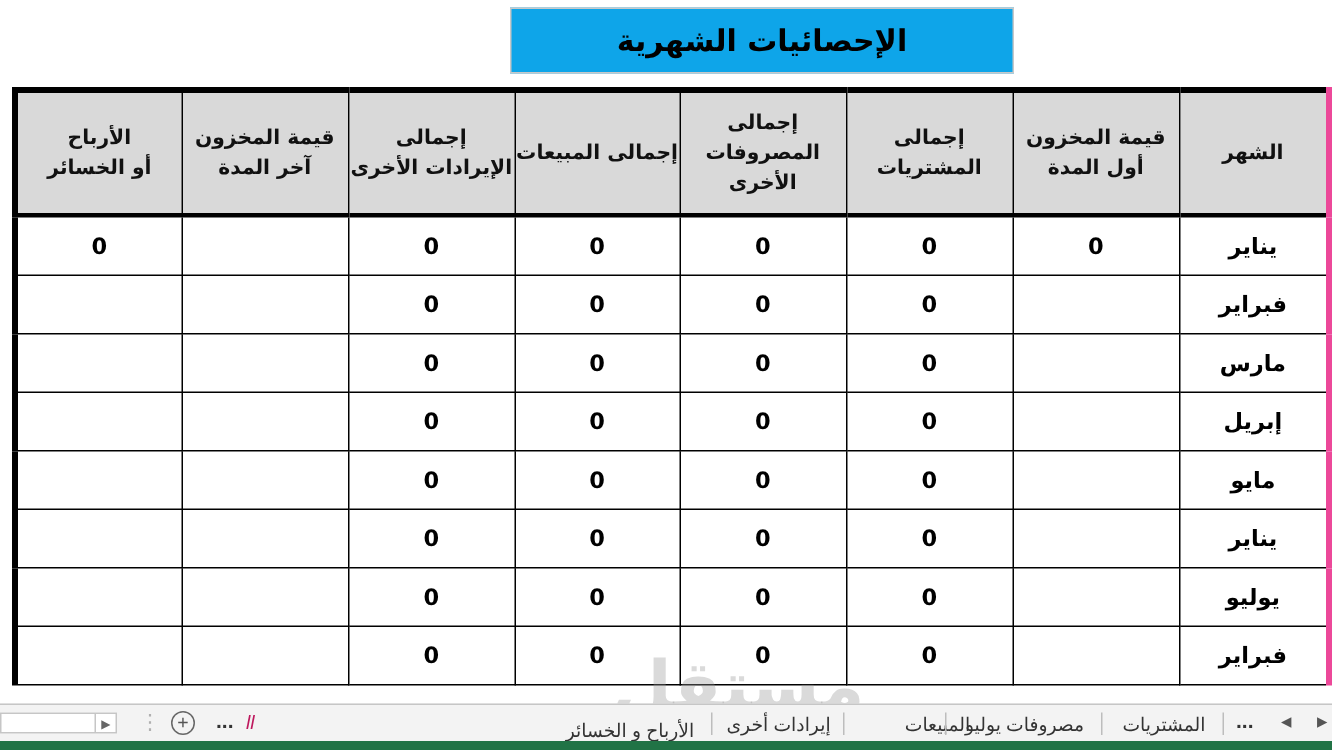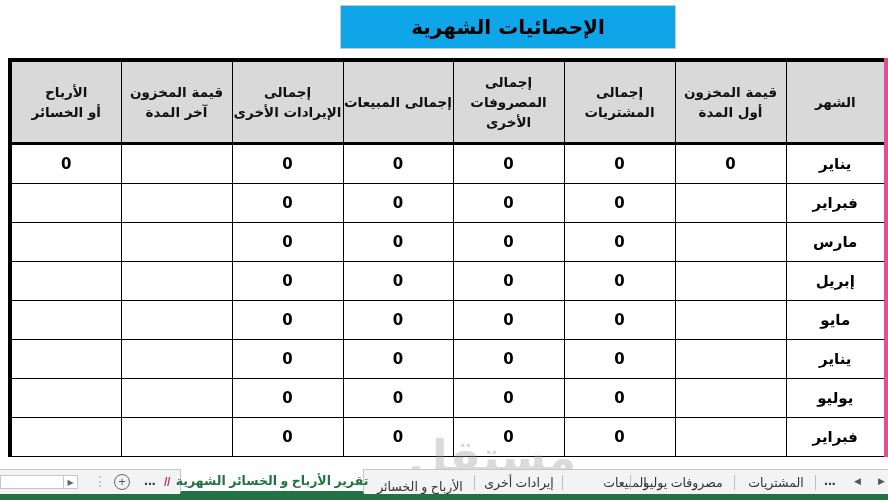--- a/index.html
+++ b/index.html
@@ -227,23 +227,20 @@
   <div class="hscroll">
     <div class="hscroll-arrow">▶</div>
   </div>
   <div class="grip">⋮</div>
   <div class="add-sheet">
     <span>+</span>
   </div>
   <div class="more-left">...</div>
   <div class="sep-left">ll</div>
 
-  <div class="tab active" style="left:180px; width:184px;">
-    <span>تقرير الأرباح و الخسائر الشهرية</span>
-  </div>
   <div class="tab" style="left:366px; width:108px;align-items:flex-end;">
     <span>الأرباح و الخسائر</span>
   </div>
   <div class="tab-divider" style="left:474px;"></div>
   <div class="tab" style="left:476px; width:86px;">
     <span>إيرادات أخرى</span>
   </div>
   <div class="tab-divider" style="left:562px;"></div>
   <div class="tab" style="left:564px; width:80px;padding-left:21px;">
     <span>المبيعات</span>

